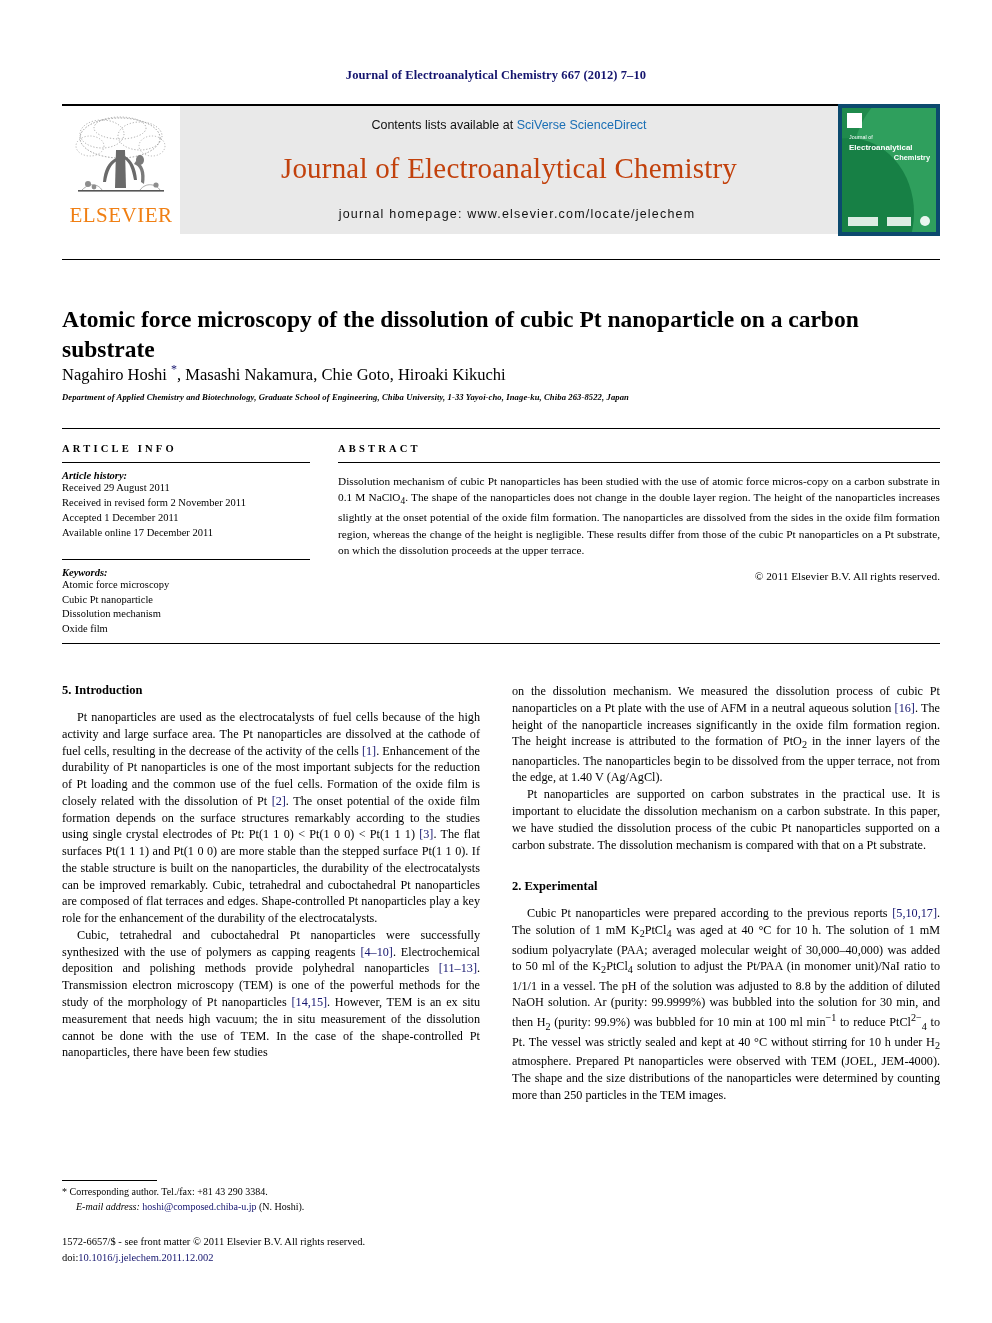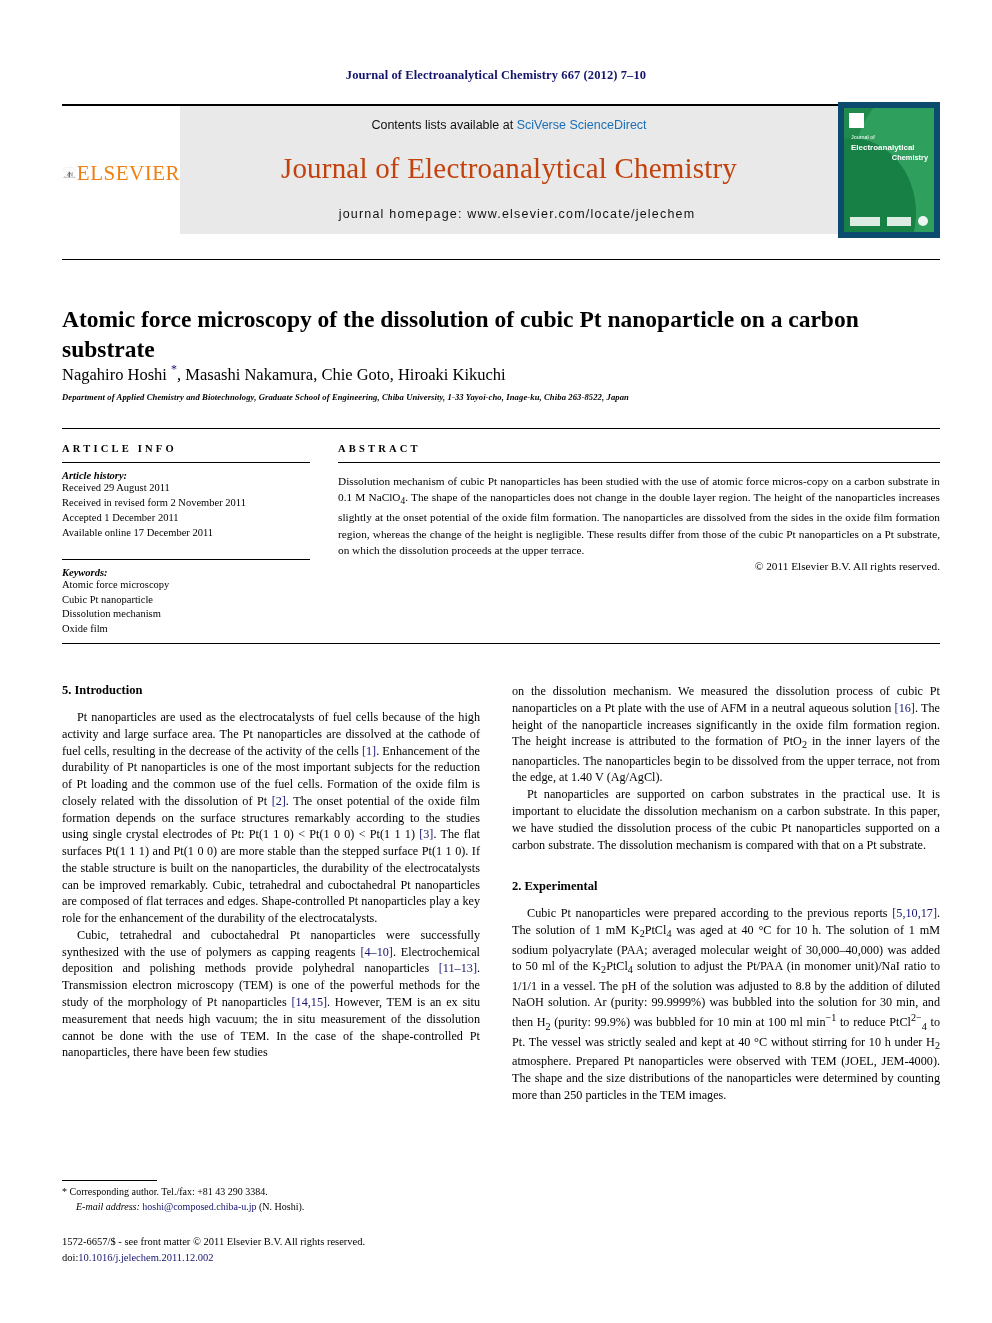--- a/index.html
+++ b/index.html
@@ -45,21 +45,21 @@
     border-top: 2px solid #000;
     box-sizing: border-box;
     display: flex;
     align-items: stretch;
   }
   .elsevier-block {
     width: 118px;
     flex: 0 0 118px;
     padding-top: 6px;
     display: flex;
-    flex-direction: row;
+    flex-direction: column;
     align-items: center;
     justify-content: flex-start;
   }
   .tree-svg { display:block; }
   .elsevier-word {
     font-family: "Liberation Serif", serif;
     font-size: 21px;
     letter-spacing: 0.5px;
     color: #f07f13;
     margin-top: 1px;
@@ -100,21 +100,21 @@
   .cover-block {
     width: 102px;
     flex: 0 0 102px;
     display: flex;
     align-items: center;
     justify-content: center;
   }
   .cover-thumb {
     width: 94px;
     height: 124px;
-    border: 6px solid #0c4a6e;
+    border: 4px solid #0c4a6e;
     background: #1f8a4c;
     position: relative;
     overflow: hidden;
   }
   .cover-ellipse {
     position: absolute;
     border-radius: 50%;
     background: #2f9f5d;
   }
   .cover-e1 { width: 150px; height: 170px; left: 10px; top: -28px; }
@@ -245,21 +245,21 @@
     font-family: "Liberation Serif", serif;
     font-size: 11.3px;
     line-height: 1.45;
     text-align: justify;
     margin-top: 10px;
   }
   .abs-copy {
     font-family: "Liberation Serif", serif;
     font-size: 11.3px;
     text-align: right;
-    margin-top: 2px;
+    margin-top: 12px;
   }
   .band-bottom { top: 643px; }
 
   
   .col-left {
     position: absolute;
     top: 683px;
     left: 62px;
     width: 418px;
   }

